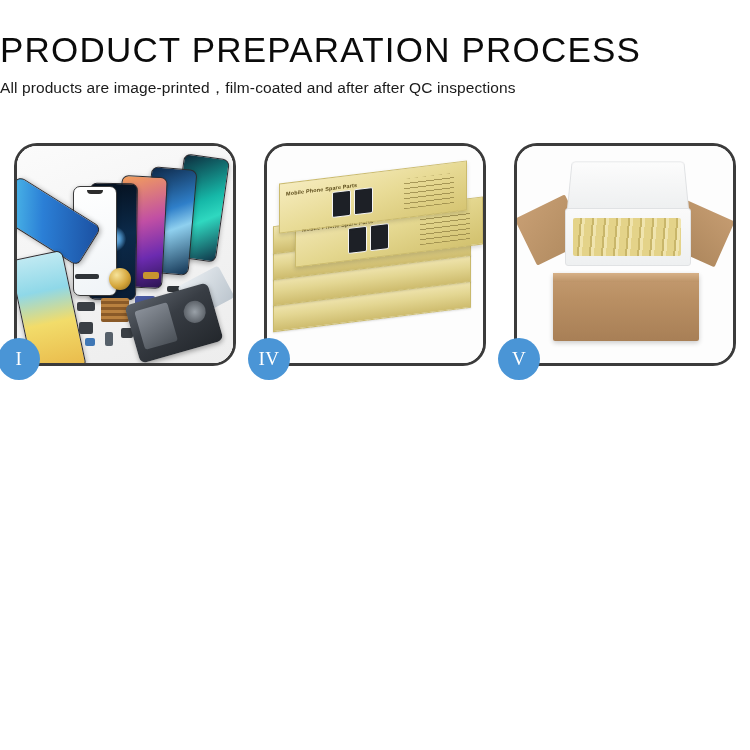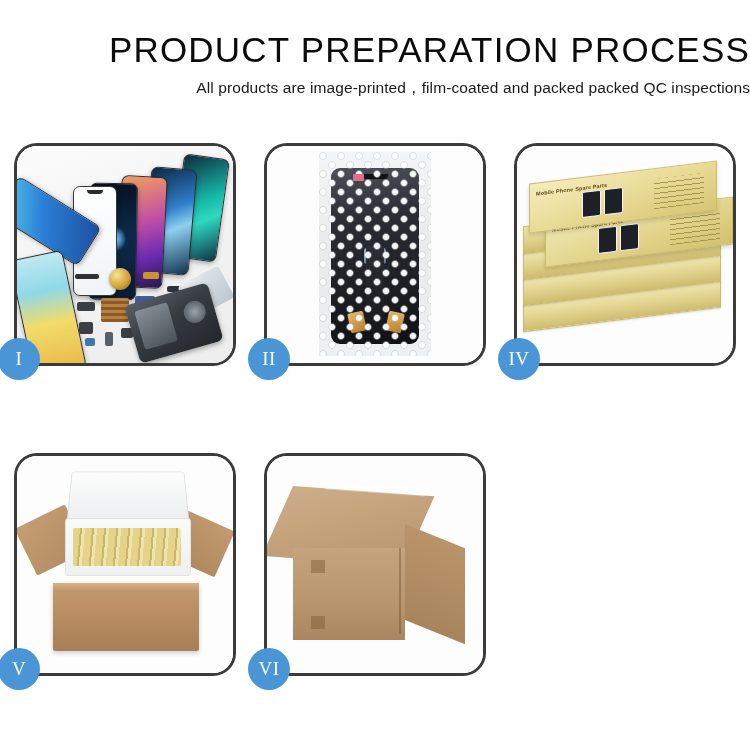--- a/index.html
+++ b/index.html
@@ -10,21 +10,21 @@
   body {
     width: 750px;
     height: 750px;
     font-family: "Liberation Sans", sans-serif;
     color: #111111;
     overflow: hidden;
     position: relative;
   }
 
   
-  .header { text-align: right; padding-top: 30px; }
+  .header { text-align: left; padding-top: 30px; }
   .title {
     font-size: 35px;
     font-weight: 500;
     letter-spacing: 1.2px;
     color: #0b0b0b;
     line-height: 1.12;
     white-space: nowrap;
   }
   .subtitle {
     margin-top: 9px;
@@ -370,21 +370,21 @@
   .bx-seam {
     position:absolute; left:132px; top:92px; width:2px; height:86px;
     background: rgba(90,66,40,.35);
   }
 </style>
 </head>
 <body>
 
 <div class="header">
   <div class="title">PRODUCT PREPARATION PROCESS</div>
-  <div class="subtitle">All products are image-printed，film-coated and packed packed QC inspections</div>
+  <div class="subtitle">All products are image-printed，film-coated and after after QC inspections</div>
 </div>
 
 <div class="grid">
 
   <div class="panel">
     <div class="photo p1">
       <div class="sheen"></div>
       <div class="ph a"></div>
       <div class="ph b"></div>
       <div class="ph c"></div>
@@ -403,34 +403,20 @@
       <div class="bit s7"></div>
       <div class="bit s8"></div>
       <div class="bit s9"></div>
       <div class="bit s10"></div>
       <div class="tool"></div>
       <div class="chassis"></div>
     </div>
     <div class="badge">I</div>
   </div>
 
-  <div class="panel">
-    <div class="photo p2">
-      <div class="bagwrap">
-        <div class="screenpart"></div>
-        <div class="conn"></div>
-        <div class="flex"></div>
-        <div class="gold1"></div>
-        <div class="gold2"></div>
-        <div class="bubbles"></div>
-        <div class="pinklabel"></div>
-      </div>
-    </div>
-    <div class="badge">II</div>
-  </div>
 
 
   <div class="panel">
     <div class="photo p4">
       <div class="stack">
         <div class="slab s0"></div>
         <div class="slab s1"></div>
         <div class="slab s2"></div>
         <div class="slab s3"></div>
         <div class="topbox2">
@@ -455,26 +441,14 @@
       <div class="flapL"></div>
       <div class="flapR"></div>
       <div class="foamlid"></div>
       <div class="foambody"></div>
       <div class="goldrows"></div>
       <div class="carton"></div>
     </div>
     <div class="badge">V</div>
   </div>
 
-  <div class="panel">
-    <div class="photo p6">
-      <div class="bx-top"></div>
-      <div class="bx-side"></div>
-      <div class="bx-front"></div>
-      <div class="bx-seam"></div>
-      <div class="tape"></div>
-      <div class="tab1"></div>
-      <div class="tab2"></div>
-    </div>
-    <div class="badge">VI</div>
-  </div>
 
 </div>
 
 </body></html>

